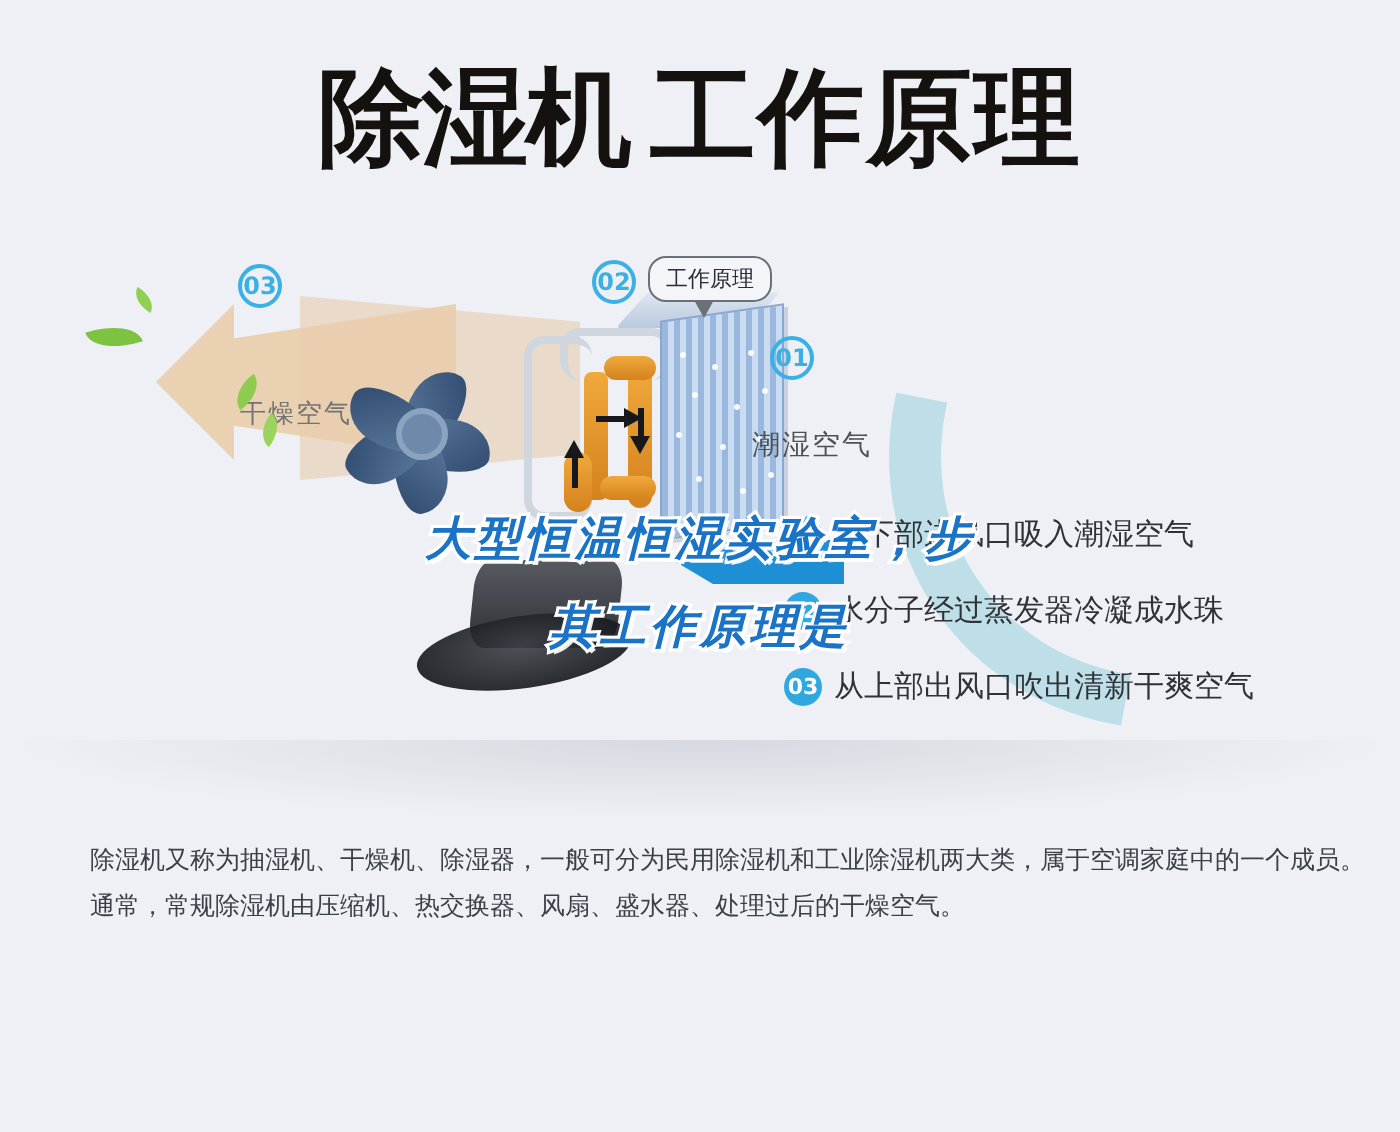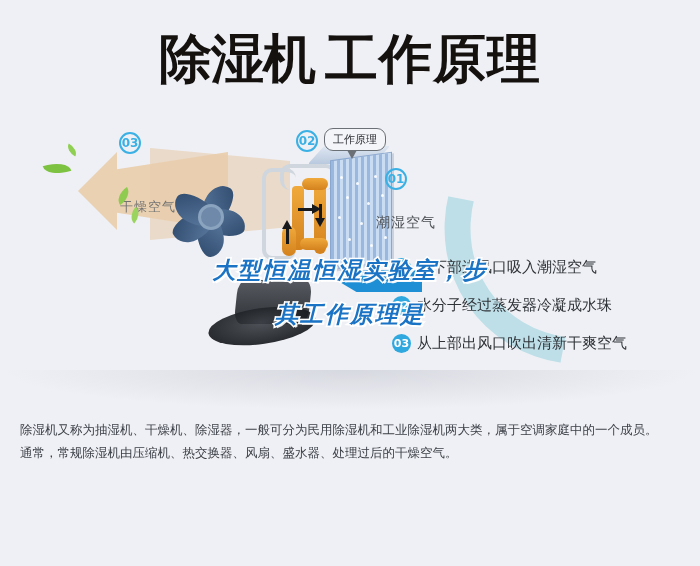--- a/index.html
+++ b/index.html
@@ -201,21 +201,21 @@
 
   
   .fade{
     position:absolute; left:0; top:370px; width:700px; height:40px;
     background:radial-gradient(ellipse at 50% 0%,rgba(130,135,150,.22),rgba(239,240,245,0) 70%);
     z-index:5;
   }
 
   
   .body-copy{
-    position:absolute; left:20px; top:418px; width:648px;
+    position:absolute; left:45px; top:418px; width:648px;
     font-size:12.5px; line-height:23px; color:#3b3f46;
     font-family:"DejaVu Sans",sans-serif;
   }
   .para{ margin-bottom:14px; }
   .para p{ margin:0; }
 </style>
 </head>
 <body>
 
 <div class="page">

